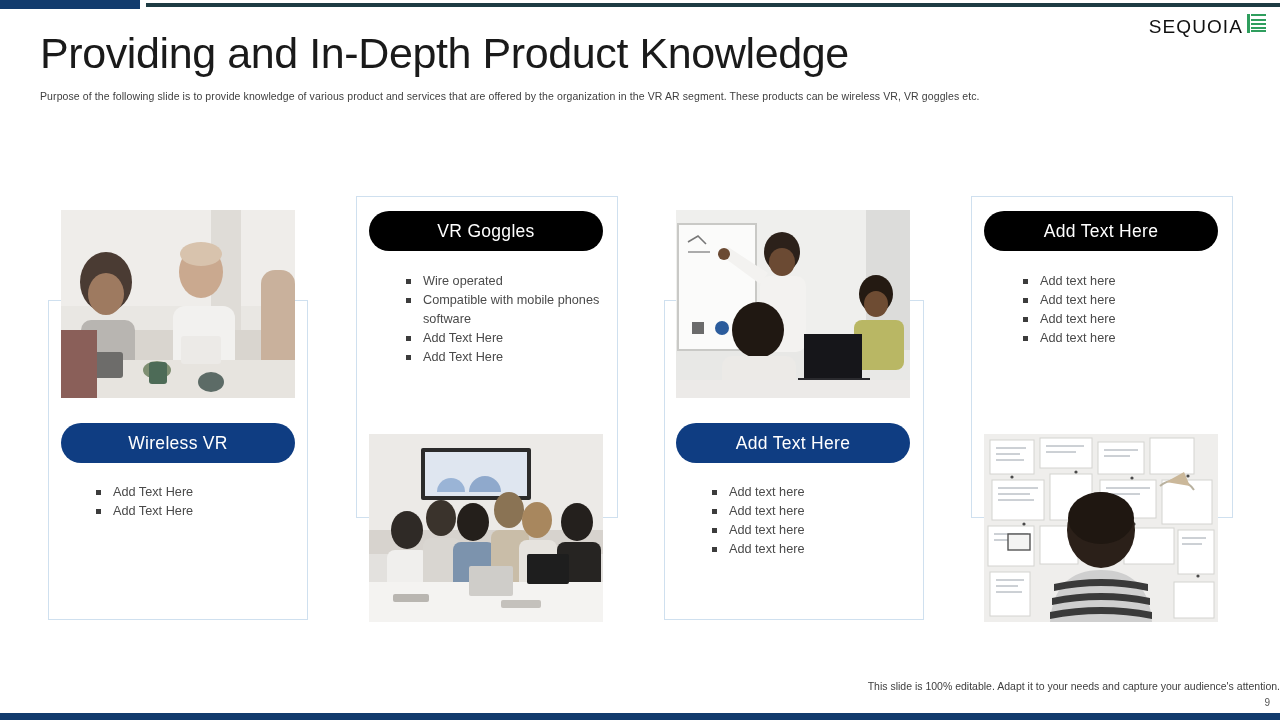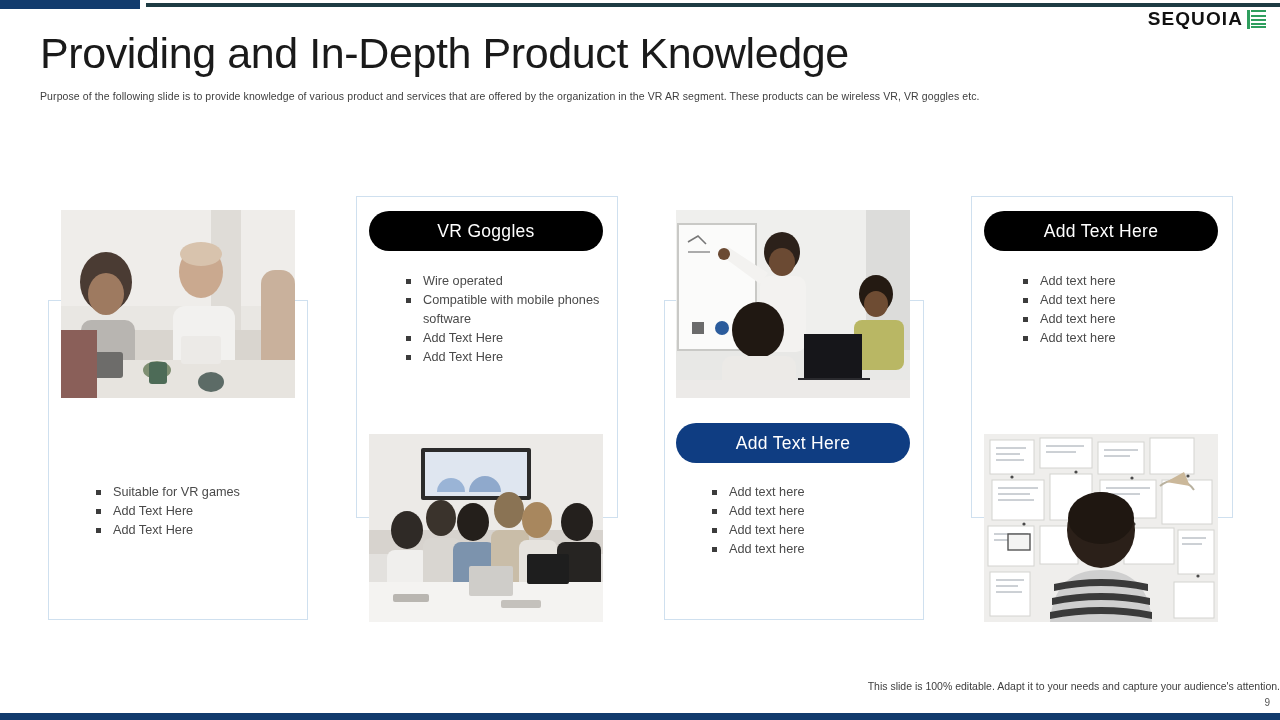--- a/index.html
+++ b/index.html
@@ -25,22 +25,23 @@
     background:#123b6d;
   }
 
   
   .logo{
     position:absolute; right:14px; top:8px;
     display:flex; align-items:center; gap:4px;
   }
   .logo-text{
     font-family:"Liberation Sans", sans-serif;
-    font-weight:bold; font-size:19px; letter-spacing:1.1px;
+    font-weight:normal; font-size:19px; letter-spacing:1.1px;
     color:#111111;
+    margin-top:8px;
   }
   .logo-mark{
     width:19px; height:19px; position:relative; overflow:hidden;
   }
   .logo-mark i{
     position:absolute; left:4px; right:0; height:2.2px;
     background:#2f9e5e; display:block;
   }
   .logo-mark i:nth-child(1){ top:1px; }
   .logo-mark i:nth-child(2){ top:5px; }
@@ -170,22 +171,22 @@
         <rect x="200" y="60" width="34" height="128" rx="14" fill="#c9b19c"></rect>
         <rect x="0" y="150" width="234" height="38" fill="#e7e4df"></rect>
         <rect x="18" y="142" width="44" height="26" rx="3" fill="#6d6c6a"></rect>
         <rect x="120" y="126" width="40" height="28" rx="3" fill="#eceae7"></rect>
         <ellipse cx="96" cy="160" rx="14" ry="9" fill="#7f8f72"></ellipse>
         <rect x="88" y="152" width="18" height="22" rx="3" fill="#4d6b57"></rect>
         <ellipse cx="150" cy="172" rx="13" ry="10" fill="#5c6b66"></ellipse>
         <rect x="0" y="120" width="36" height="68" fill="#8a5f59"></rect>
       </svg>
     </div>
+    <div class="pill navy">Wireless VR</div>
     <ul class="bullets">
-      <li>Suitable for VR games</li>
       <li>Add Text Here</li>
       <li>Add Text Here</li>
     </ul>
   </div>
 
   <div class="col col-1">
     <div class="frame"></div>
     <div class="pill green">VR Goggles</div>
     <ul class="bullets">
       <li>Wire operated</li>

